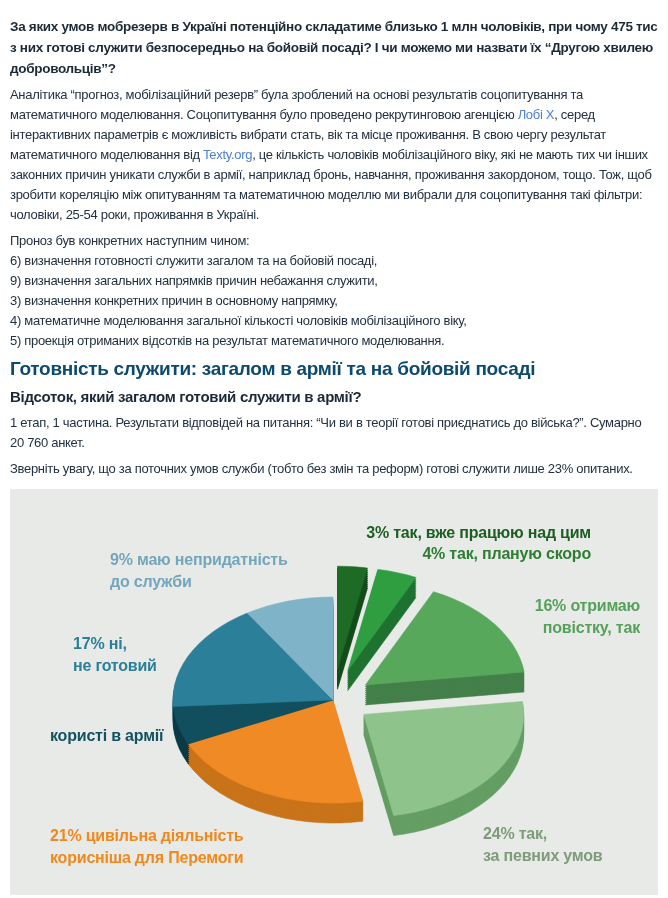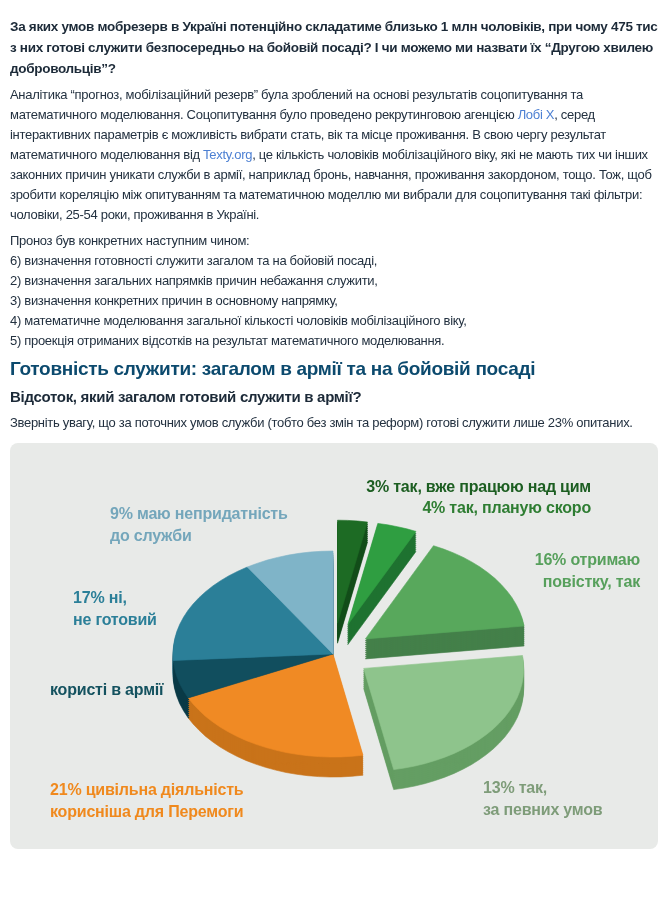--- a/index.html
+++ b/index.html
@@ -22,51 +22,52 @@
     font-size:19px;line-height:24px;font-weight:bold;
     color:#0c4a6e;margin:2px 0 6px 0;
   }
   h3{
     font-size:15px;line-height:20px;font-weight:bold;
     color:#1c2a38;margin:0 0 6px 0;
   }
   .attention{margin-bottom:10px;}
   .panel{
     position:relative;width:648px;height:406px;
-    background:#e8eae8;border-radius:8px;overflow:hidden;
+    background:#e8eae8;border-radius:0;overflow:hidden;
   }
   .panel svg{position:absolute;left:0;top:0;}
   .pie-label{
     position:absolute;font-weight:bold;font-size:16px;
     line-height:22px;letter-spacing:-0.2px;white-space:nowrap;
   }
   .pie-label.align-right{text-align:right;}
 </style>
 </head>
 <body>
 
 <div class="wrap">
 
   <h1>За яких умов мобрезерв в Україні потенційно складатиме близько 1 млн чоловіків, при чому 475 тис з них готові служити безпосередньо на бойовій посаді? І чи можемо ми назвати їх “Другою хвилею добровольців”?</h1>
 
   <p><span>Аналітика “прогноз, мобілізаційний резерв” була зроблений на основі результатів соцопитування та математичного моделювання. Соцопитування було проведено рекрутинговою агенцією </span><a href="#">Лобі X</a><span>, серед інтерактивних параметрів є можливість вибрати стать, вік та місце проживання. В свою чергу результат математичного моделювання від </span><a href="#">Texty.org</a><span>, це кількість чоловіків мобілізаційного віку, які не мають тих чи інших законних причин уникати служби в армії, наприклад бронь, навчання, проживання закордоном, тощо. Тож, щоб зробити кореляцію між опитуванням та математичною моделлю ми вибрали для соцопитування такі фільтри: чоловіки, 25-54 роки, проживання в Україні.</span></p>
 
   <div class="forecast">
     <div class="forecast-line">Проноз був конкретних наступним чином:</div>
     <div class="forecast-line">6) визначення готовності служити загалом та на бойовій посаді,</div>
-    <div class="forecast-line">2) визначення загальних напрямків причин небажання служити,</div>
+    <div class="forecast-line">9) визначення загальних напрямків причин небажання служити,</div>
     <div class="forecast-line">3) визначення конкретних причин в основному напрямку,</div>
     <div class="forecast-line">4) математичне моделювання загальної кількості чоловіків мобілізаційного віку,</div>
     <div class="forecast-line">5) проекція отриманих відсотків на результат математичного моделювання.</div>
   </div>
 
   <h2>Готовність служити: загалом в армії та на бойовій посаді</h2>
 
   <h3>Відсоток, який загалом готовий служити в армії?</h3>
 
+  <p>1 етап, 1 частина. Результати відповідей на питання: “Чи ви в теорії готові приєднатись до війська?”. Сумарно 20 760 анкет.</p>
 
   <p class="attention">Зверніть увагу, що за поточних умов служби (тобто без змін та реформ) готові служити лише 23% опитаних.</p>
 
   <section class="panel" style="background: rgb(232, 234, 232);">
     <svg width="648" height="406" viewBox="0 0 648 406" xmlns="http://www.w3.org/2000/svg">
         <path d="M 327.5 200.2 L 327.5 97.2 L 337.6 97.4 L 347.6 98.0 L 357.5 99.1 Z" fill="#134d1a" stroke="#134d1a" stroke-width="0.6"></path>
         <path d="M 337.8 201.6 L 367.8 100.4 L 377.6 101.8 L 387.3 103.7 L 396.7 105.8 L 406.0 108.4 Z" fill="#1f7230" stroke="#1f7230" stroke-width="0.6"></path>
         <path d="M 355.4 215.9 L 423.5 122.7 L 433.7 126.1 L 443.5 129.9 L 452.9 134.2 L 461.7 138.9 L 470.0 144.0 L 477.7 149.5 L 484.8 155.3 L 491.2 161.5 L 496.9 167.9 L 501.9 174.5 L 506.1 181.4 L 509.6 188.5 L 512.3 195.7 L 514.1 203.0 Z" fill="#44804a" stroke="#44804a" stroke-width="0.6"></path>
         <path d="M 353.7 245.4 L 512.5 232.5 L 513.5 239.5 L 513.7 246.6 L 513.2 253.6 L 512.0 260.6 L 510.0 267.6 L 507.3 274.4 L 503.8 281.1 L 499.7 287.6 L 494.8 294.0 L 489.3 300.1 L 483.2 305.9 L 476.4 311.5 L 469.1 316.7 L 461.3 321.7 L 452.9 326.2 L 444.1 330.4 L 434.8 334.2 L 425.2 337.5 L 415.2 340.5 L 404.9 343.0 L 394.4 345.0 L 383.7 346.6 Z" fill="#649e63" stroke="#649e63" stroke-width="0.6"></path>
         <path d="M 323.0 231.0 L 353.0 332.2 L 342.0 333.3 L 330.9 333.9 L 319.8 334.0 L 308.7 333.6 L 297.7 332.7 L 286.8 331.3 L 276.1 329.5 L 265.6 327.1 L 255.4 324.3 L 245.5 321.1 L 235.9 317.4 L 226.8 313.3 L 218.2 308.8 L 210.1 304.0 L 202.5 298.7 L 195.4 293.2 L 189.1 287.3 L 183.3 281.2 L 178.2 274.9 Z" fill="#c9731a" stroke="#c9731a" stroke-width="0.6"></path>
@@ -158,21 +159,21 @@
         <div>3% так, вже працюю над цим</div>
       </div>
       <div class="pie-label align-right" style="color: rgb(46, 125, 50); top: 54px; right: 67px;">
         <div>4% так, планую скоро</div>
       </div>
       <div class="pie-label align-right" style="color: rgb(87, 160, 92); top: 106px; right: 18px;">
         <div>16% отримаю</div>
         <div>повістку, так</div>
       </div>
       <div class="pie-label" style="color: rgb(126, 156, 121); top: 334px; left: 473px;">
-        <div>13% так,</div>
+        <div>24% так,</div>
         <div>за певних умов</div>
       </div>
       <div class="pie-label" style="color: rgb(240, 137, 29); top: 336px; left: 40px;">
         <div>21% цивільна діяльність</div>
         <div>корисніша для Перемоги</div>
       </div>
       <div class="pie-label" style="color: rgb(20, 82, 95); top: 236px; left: 40px;">
         <div>користі в армії</div>
       </div>
       <div class="pie-label" style="color: rgb(43, 127, 152); top: 144px; left: 63px;">

